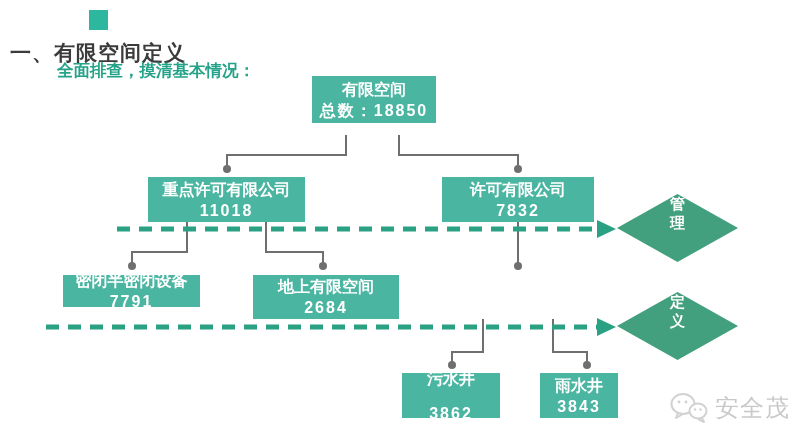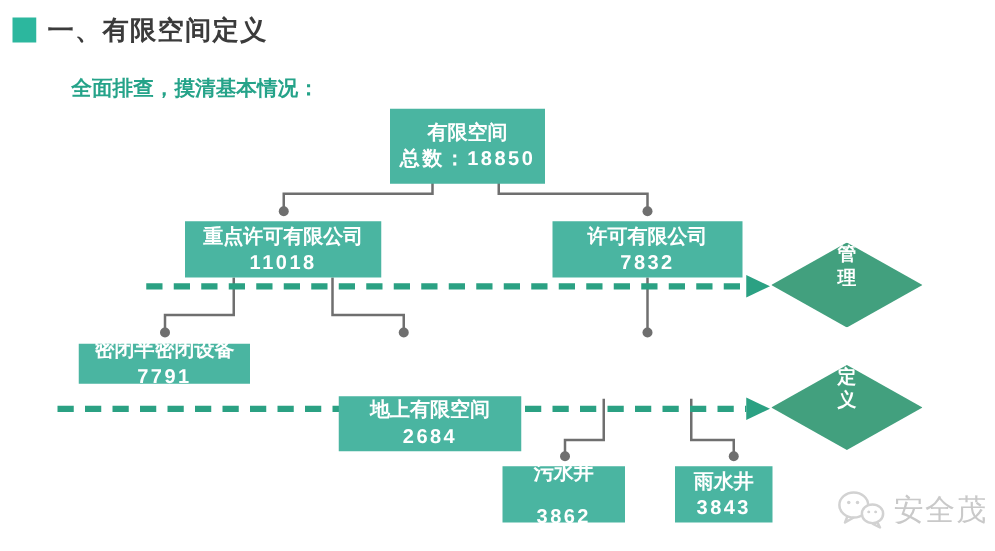--- a/index.html
+++ b/index.html
@@ -1,21 +1,21 @@
 <!DOCTYPE html>
 <html><head>
 <meta charset="utf-8">
 <style>
   html,body { margin:0; padding:0; background:#fff; }
   .stage {
     position:relative; width:796px; height:441px; background:#ffffff;
     font-family:"Liberation Sans", sans-serif; overflow:hidden;
   }
   
-  .title-row { position:absolute; left:10px; top:10px; display:flex; align-items:center; gap:9px; }
+  .title-row { position:absolute; left:10px; top:10px; display:flex; align-items:center; gap:9px;flex-direction:column; }
   .title-square { width:19px; height:20px; background:#2cb79e; display:inline-block; }
   .page-title { margin:0; font-size:21px; font-weight:800; color:#3b3b3b; letter-spacing:1px; }
   .subtitle { position:absolute; left:57px; top:60px; font-size:16.5px; font-weight:700; color:#25a389; }
   
   svg.wires { position:absolute; left:0; top:0; }
   .wire { fill:none; stroke:#6f6f6f; stroke-width:2; }
   .dot  { fill:#6f6f6f; }
   .dash { stroke:#2ba183; stroke-width:5; stroke-dasharray:13 9; }
   .arrowhead { fill:#2ba183; }
   
@@ -66,41 +66,41 @@
     <circle class="dot" cx="452" cy="365" r="4"></circle>
     <polyline class="wire" points="553,319 553,352 587,352 587,362"></polyline>
     <circle class="dot" cx="587" cy="365" r="4"></circle>
 
     <line class="dash" x1="117" y1="229" x2="597" y2="229"></line>
     <polygon class="arrowhead" points="597,220 616,229 597,238"></polygon>
     <line class="dash" x1="46" y1="327" x2="597" y2="327"></line>
     <polygon class="arrowhead" points="597,318 616,327 597,336"></polygon>
   </svg>
 
-  <div class="node" style="left:312px; top:87px; width:124px; height:60px;">
+  <div class="node" style="left:312px; top:76px; width:124px; height:47px;">
     <span>有限空间</span>
     <span class="num">总数：18850</span>
   </div>
 
   <div class="node" style="left:148px; top:177px; width:157px; height:45px;">
     <span>重点许可有限公司</span>
     <span class="num">11018</span>
   </div>
 
   <div class="node" style="left:442px; top:177px; width:152px; height:45px;">
     <span>许可有限公司</span>
     <span class="num">7832</span>
   </div>
 
   <div class="node" style="left:63px; top:275px; width:137px; height:32px;">
     <span>密闭半密闭设备</span>
     <span class="num">7791</span>
   </div>
 
-  <div class="node" style="left:271px; top:275px; width:146px; height:44px;margin-top:42px;">
+  <div class="node" style="left:253px; top:275px; width:146px; height:44px;">
     <span>地上有限空间</span>
     <span class="num">2684</span>
   </div>
 
 
   <div class="node" style="left:402px; top:373px; width:98px; height:45px;gap:14px;">
     <span>污水井</span>
     <span class="num">3862</span>
   </div>
 

